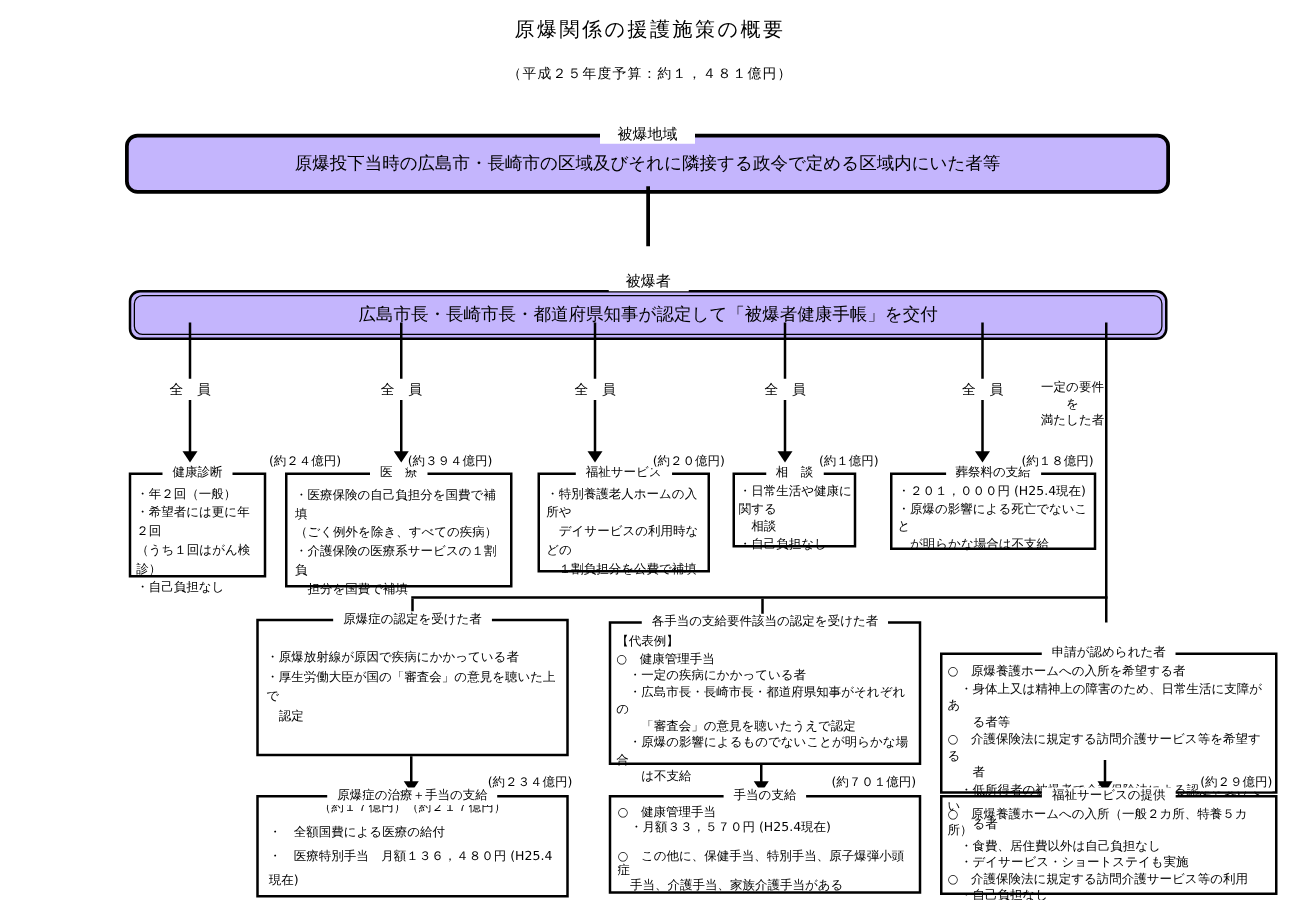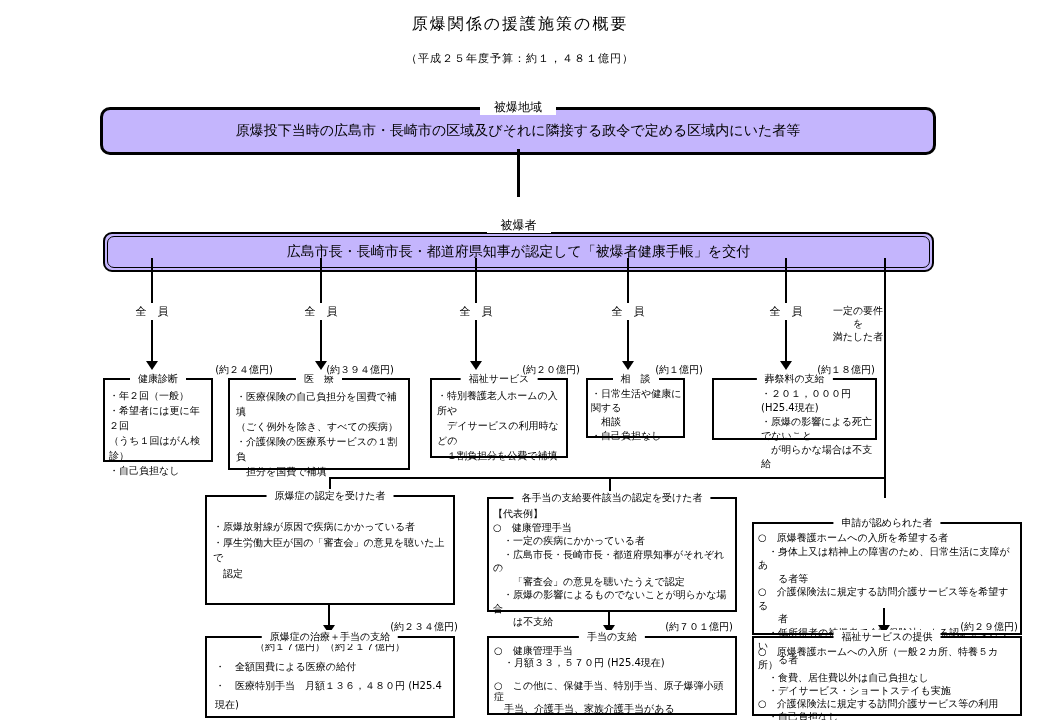--- a/index.html
+++ b/index.html
@@ -133,21 +133,21 @@
     <div class="tbox-title">相　談</div>
     <div class="tbox-budget" style="top:-16px;right:-20px;">(約１億円)</div>
     <div class="tbox-body" style="padding:7px 1px 2px 3px;line-height:1.4;">・日常生活や健康に関する
 　相談
 ・自己負担なし</div>
   </div>
 
   <div class="tbox" style="left:712px;top:378px;width:165px;height:62px;">
     <div class="tbox-title">葬祭料の支給</div>
     <div class="tbox-budget" style="top:-16px;right:0;">(約１８億円)</div>
-    <div class="tbox-body" style="padding:7px 2px 2px 4px;line-height:1.4;margin-left:43px;">・２０１，０００円 (H25.4現在)
+    <div class="tbox-body" style="padding:7px 2px 2px 4px;line-height:1.4;">・２０１，０００円 (H25.4現在)
 ・原爆の影響による死亡でないこと
 　が明らかな場合は不支給</div>
   </div>
 
   <div class="tbox" style="left:205px;top:495px;width:250px;height:110px;">
     <div class="tbox-title">原爆症の認定を受けた者</div>
     <div class="tbox-body body-mid" style="padding-top:22px;">・原爆放射線が原因で疾病にかかっている者
 ・厚生労働大臣が国の「審査会」の意見を聴いた上で
 　認定</div>
   </div>

